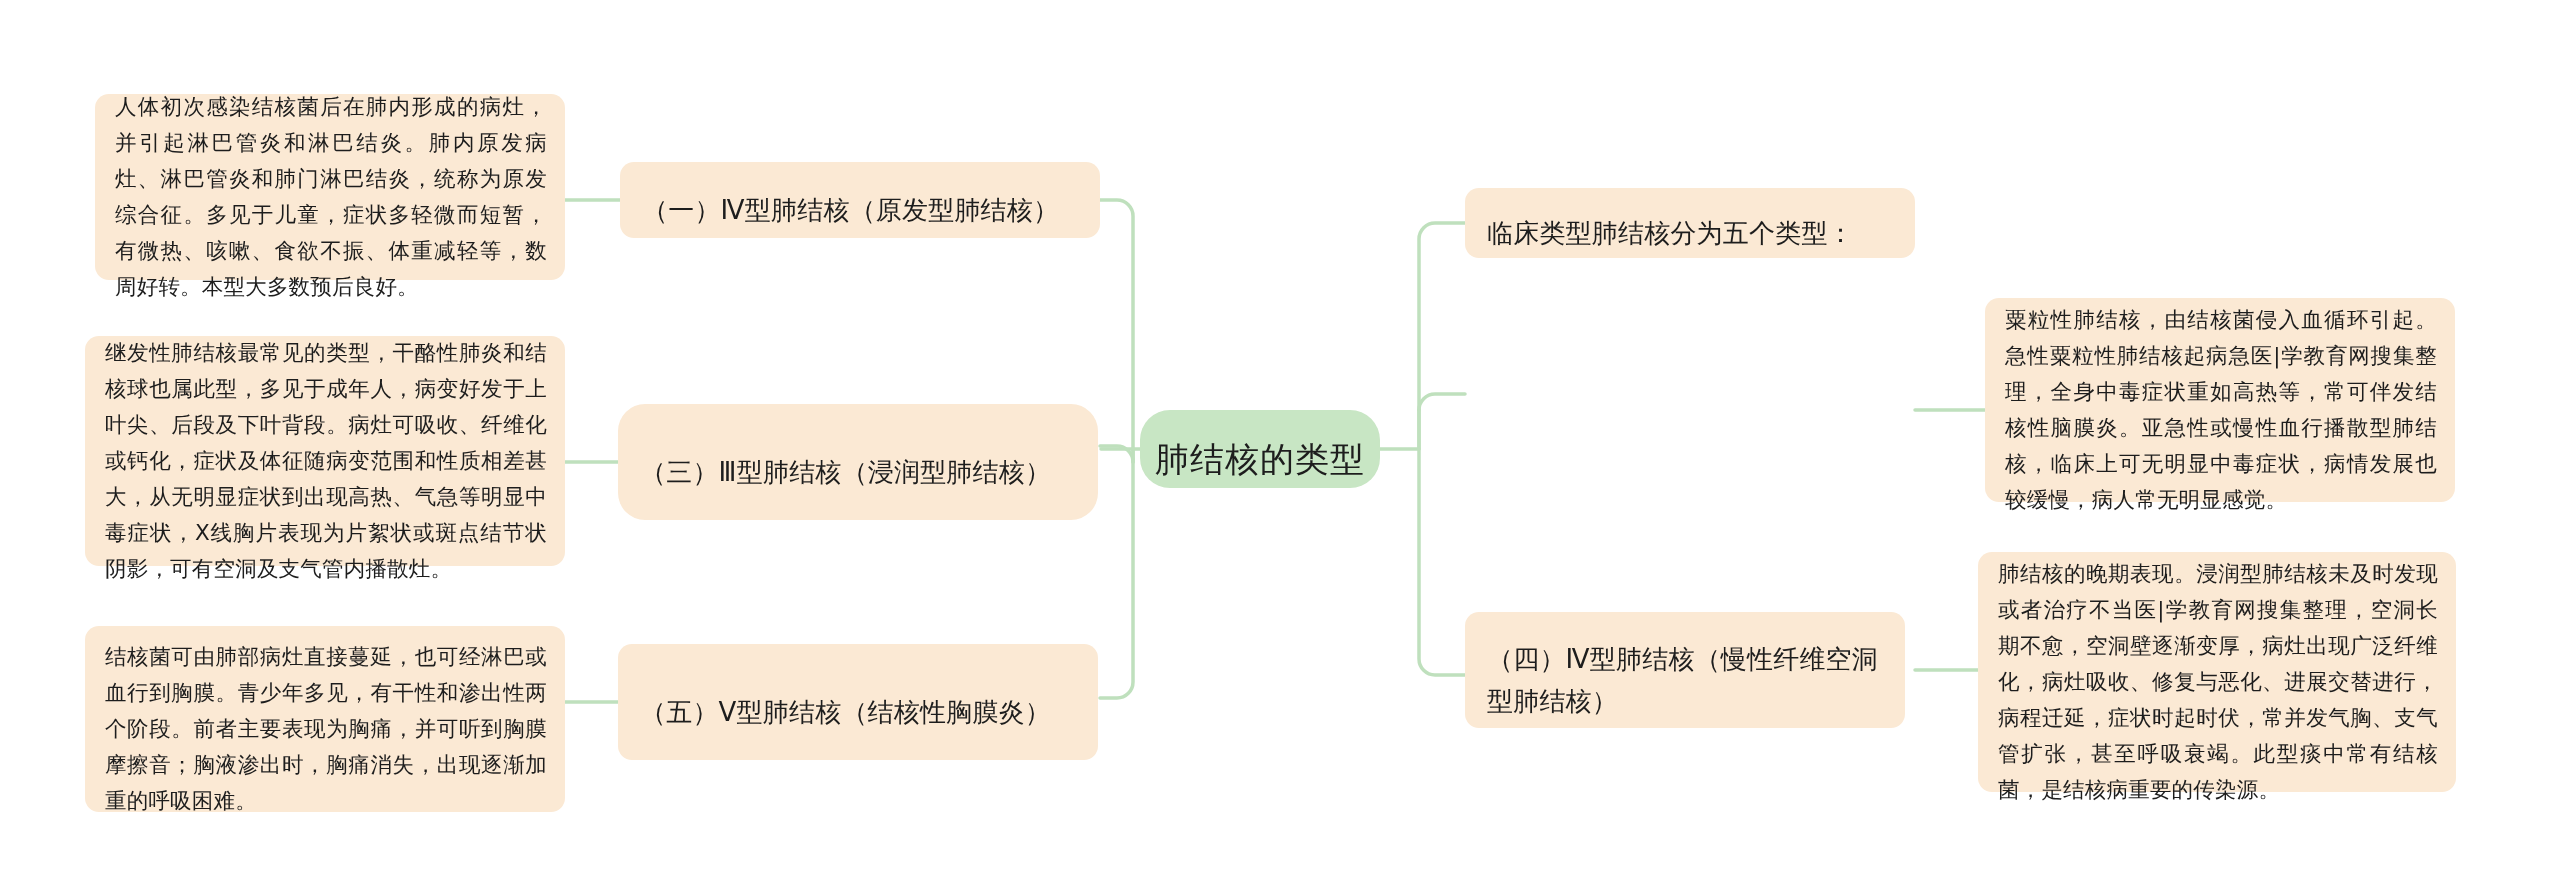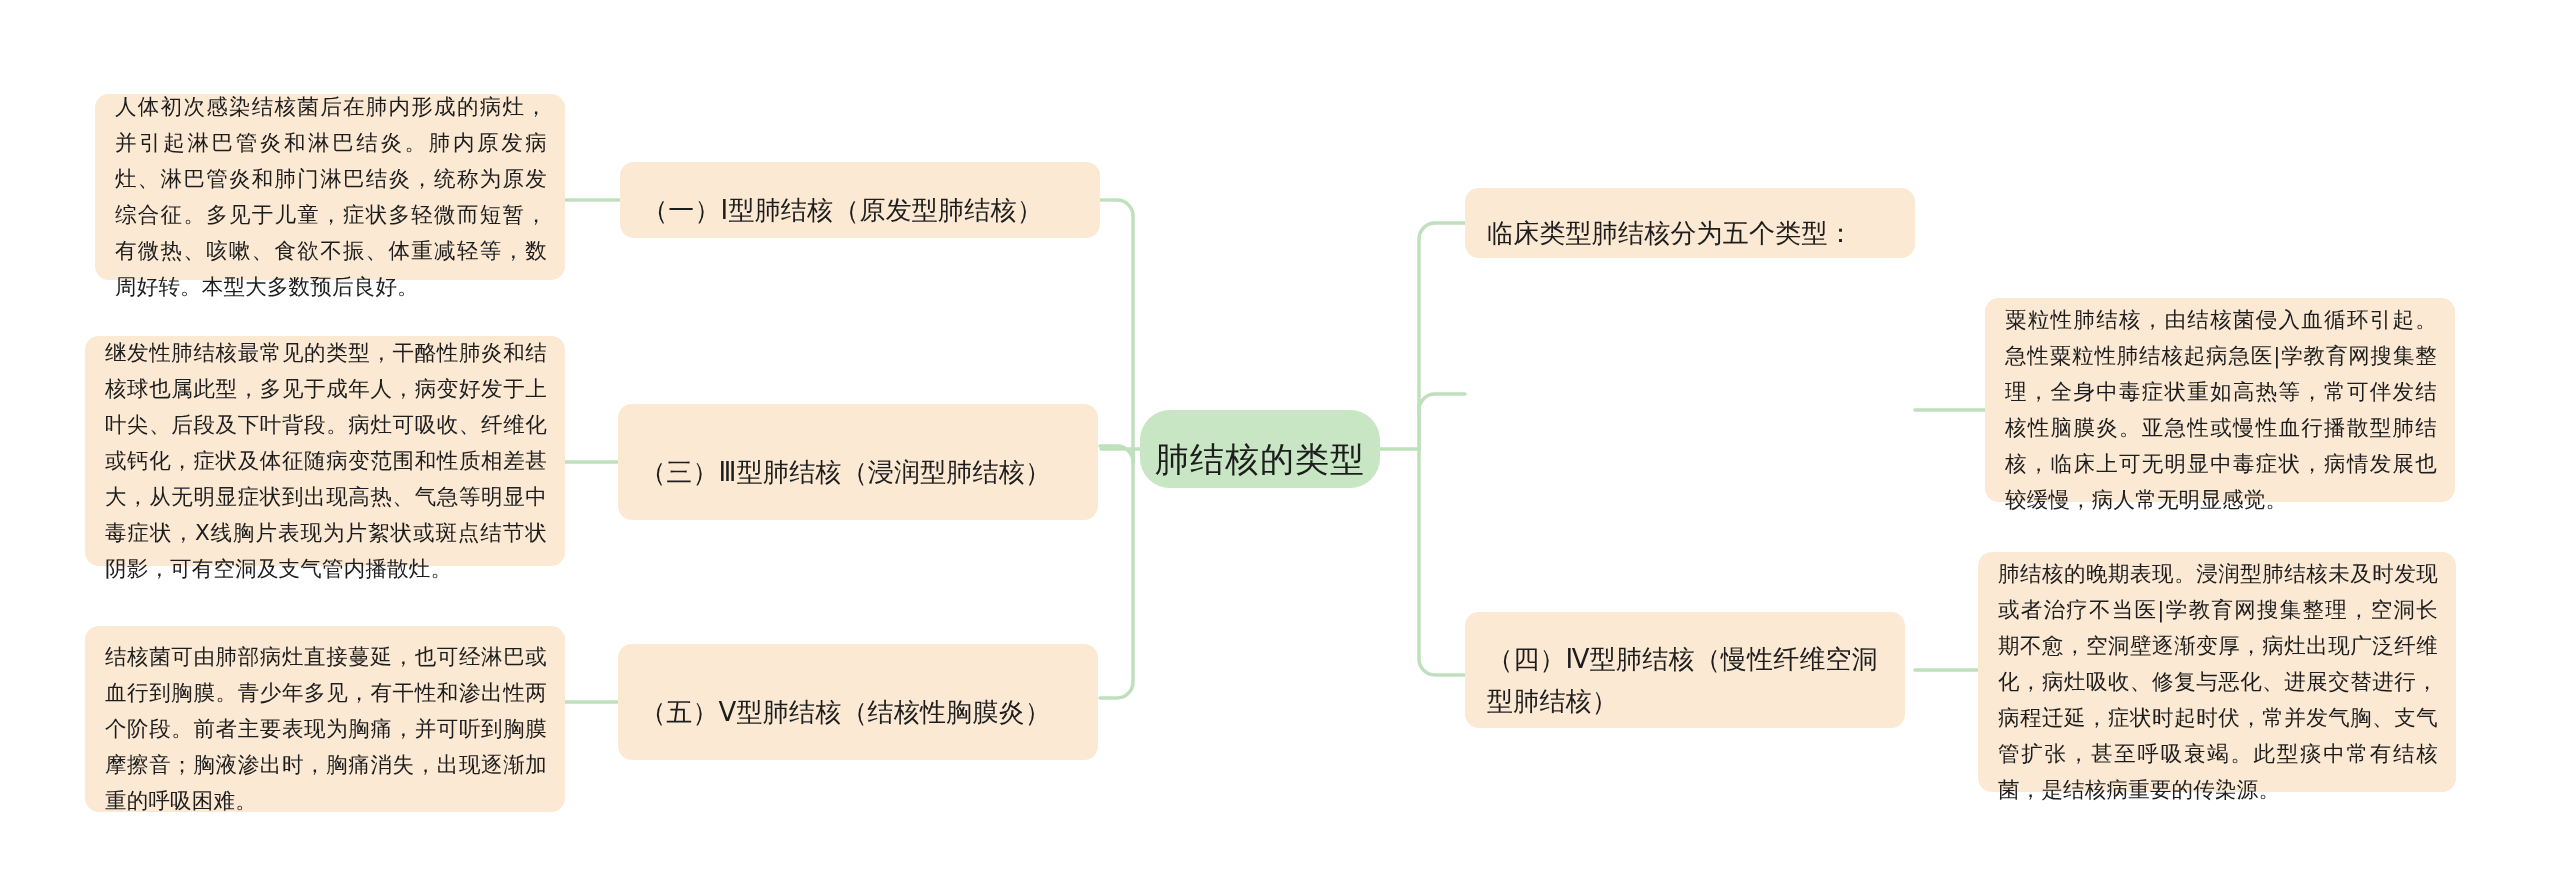--- a/index.html
+++ b/index.html
@@ -78,21 +78,21 @@
     padding: 10px 14px;
   }
 
   
   #leaf-1  { left: 95px;  top: 94px;  width: 470px; height: 186px; }
   #leaf-3  { left: 85px;  top: 336px; width: 480px; height: 230px; }
   #leaf-5  { left: 85px;  top: 626px; width: 480px; height: 186px; }
 
   
   #branch-1 { left: 620px; top: 162px; width: 480px; height: 76px; }
-  #branch-3 { left: 618px; top: 404px; width: 480px; height: 116px; }
+  #branch-3 { left: 618px; top: 404px; width: 480px; height: 116px; border-radius: 27px; }
   #branch-5 { left: 618px; top: 644px; width: 480px; height: 116px; }
 
   
   #root-node { left: 1140px; top: 410px; width: 240px; height: 78px; }
 
   
   #branch-head { left: 1465px; top: 188px; width: 450px; height: 70px; }
   #branch-2    { left: 1465px; top: 352px; width: 450px; height: 116px; }
   #branch-4    { left: 1465px; top: 612px; width: 440px; height: 116px; }
 
@@ -135,21 +135,21 @@
 
   <div class="node leaf" id="leaf-5">
     <span class="node-text">结核菌可由肺部病灶直接蔓延，也可经淋巴或血行到胸膜。青少年多见，有干性和渗出性两个阶段。前者主要表现为胸痛，并可听到胸膜摩擦音；胸液渗出时，胸痛消失，出现逐渐加重的呼吸困难。</span>
   </div>
 
   <div class="node leaf" id="leaf-3">
     <span class="node-text">继发性肺结核最常见的类型，干酪性肺炎和结核球也属此型，多见于成年人，病变好发于上叶尖、后段及下叶背段。病灶可吸收、纤维化或钙化，症状及体征随病变范围和性质相差甚大，从无明显症状到出现高热、气急等明显中毒症状，X线胸片表现为片絮状或斑点结节状阴影，可有空洞及支气管内播散灶。</span>
   </div>
 
   <div class="node branch" id="branch-1">
-    <span class="node-text">（一）I型肺结核（原发型肺结核）</span>
+    <span class="node-text">（一）Ⅳ型肺结核（原发型肺结核）</span>
   </div>
 
   <div class="node branch" id="branch-3">
     <span class="node-text">（三）Ⅲ型肺结核（浸润型肺结核）</span>
   </div>
 
   <div class="node branch" id="branch-5">
     <span class="node-text">（五）V型肺结核（结核性胸膜炎）</span>
   </div>
 

